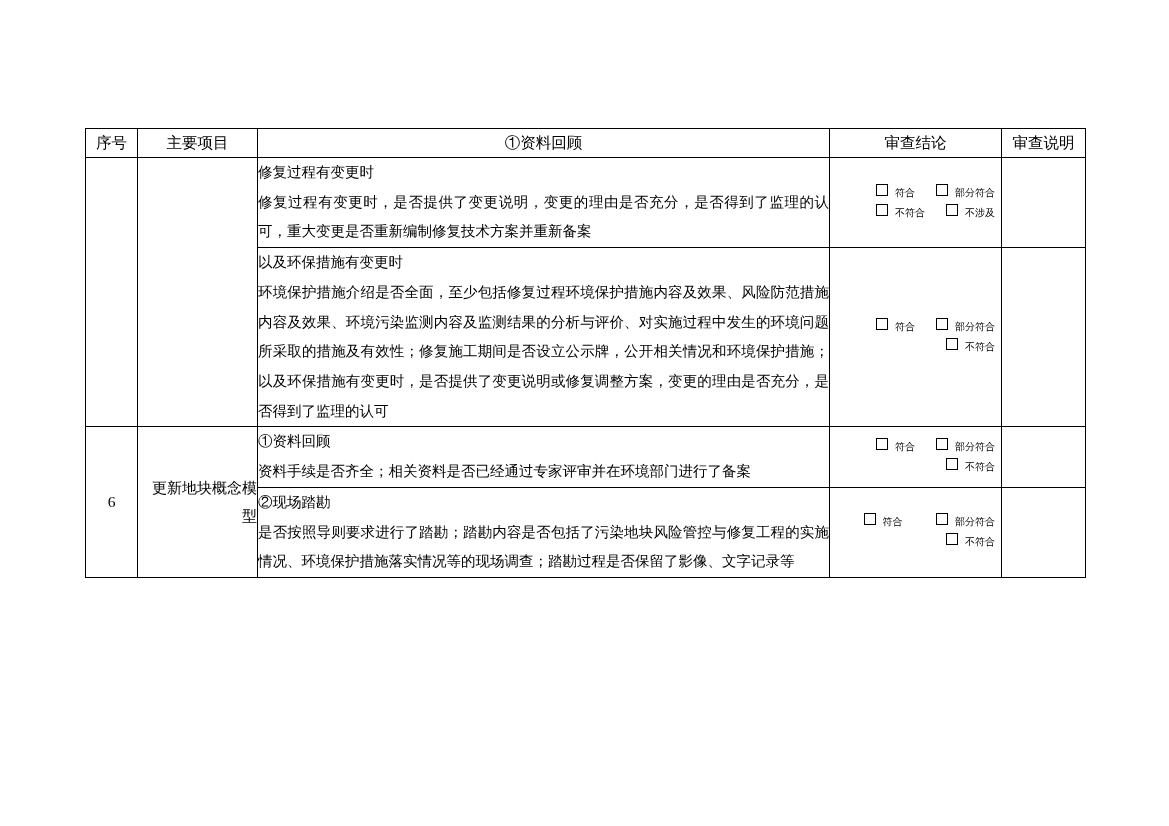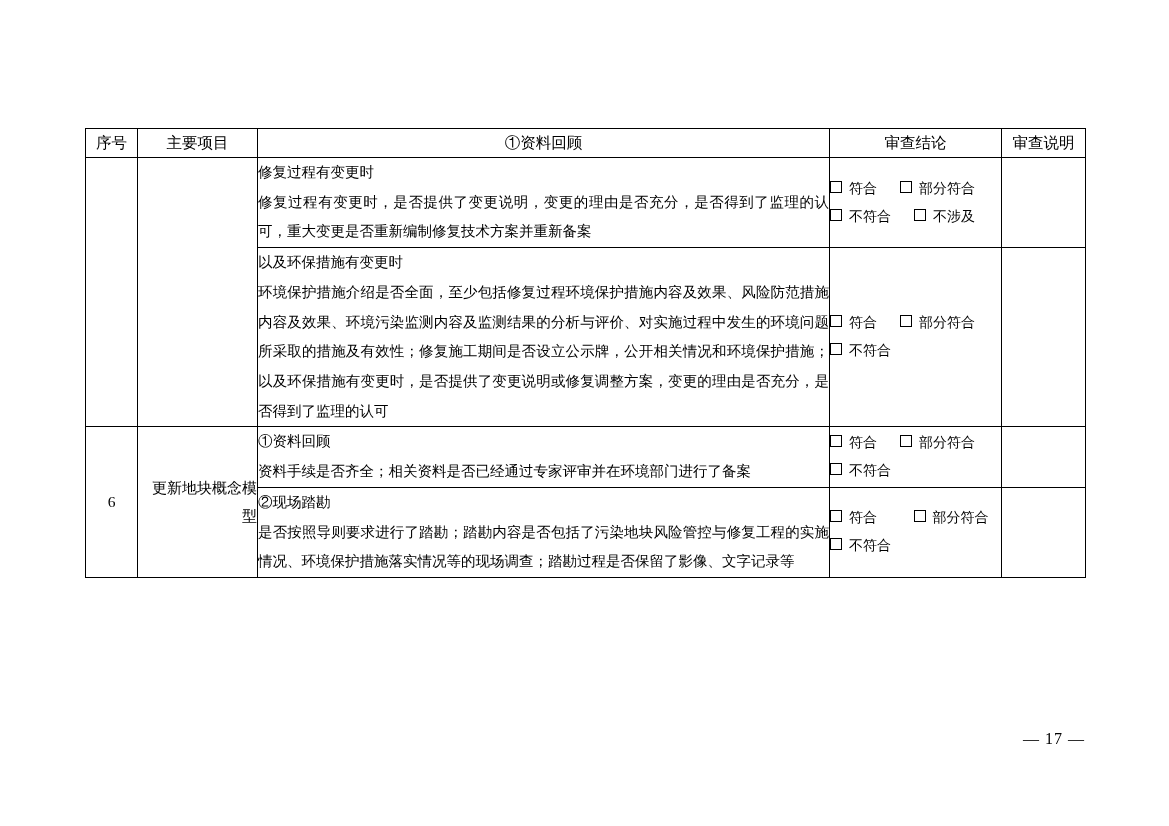--- a/index.html
+++ b/index.html
@@ -62,22 +62,23 @@
     font-size: 15.5px;
   }
   .cell-item {
     text-align: right;
     font-size: 15px;
     line-height: 1.9;
     padding: 4px 6px;
   }
   .cell-conclusion {
     padding: 8px 10px;
-    font-size: 14px;
+    font-size: 10px;
     line-height: 2.0;
+    text-align: right;
   }
   .cell-conclusion .opt {
     white-space: nowrap;
     display: inline-block;
     margin-right: 6px;
   }
   .cell-conclusion .box {
     display: inline-block;
     width: 10px;
     height: 10px;
@@ -185,15 +186,14 @@
           <span class="gap"></span>
           <span class="gap"></span>
           <span class="opt"><span class="box"></span><span>部分符合</span></span>
           <span class="opt"><span class="box"></span><span>不符合</span></span>
         </td>
         <td class="cell-note"></td>
       </tr>
     </tbody>
   </table>
 
-  <div class="page-number">— 17 —</div>
 
 </div>
 
 </body></html>

